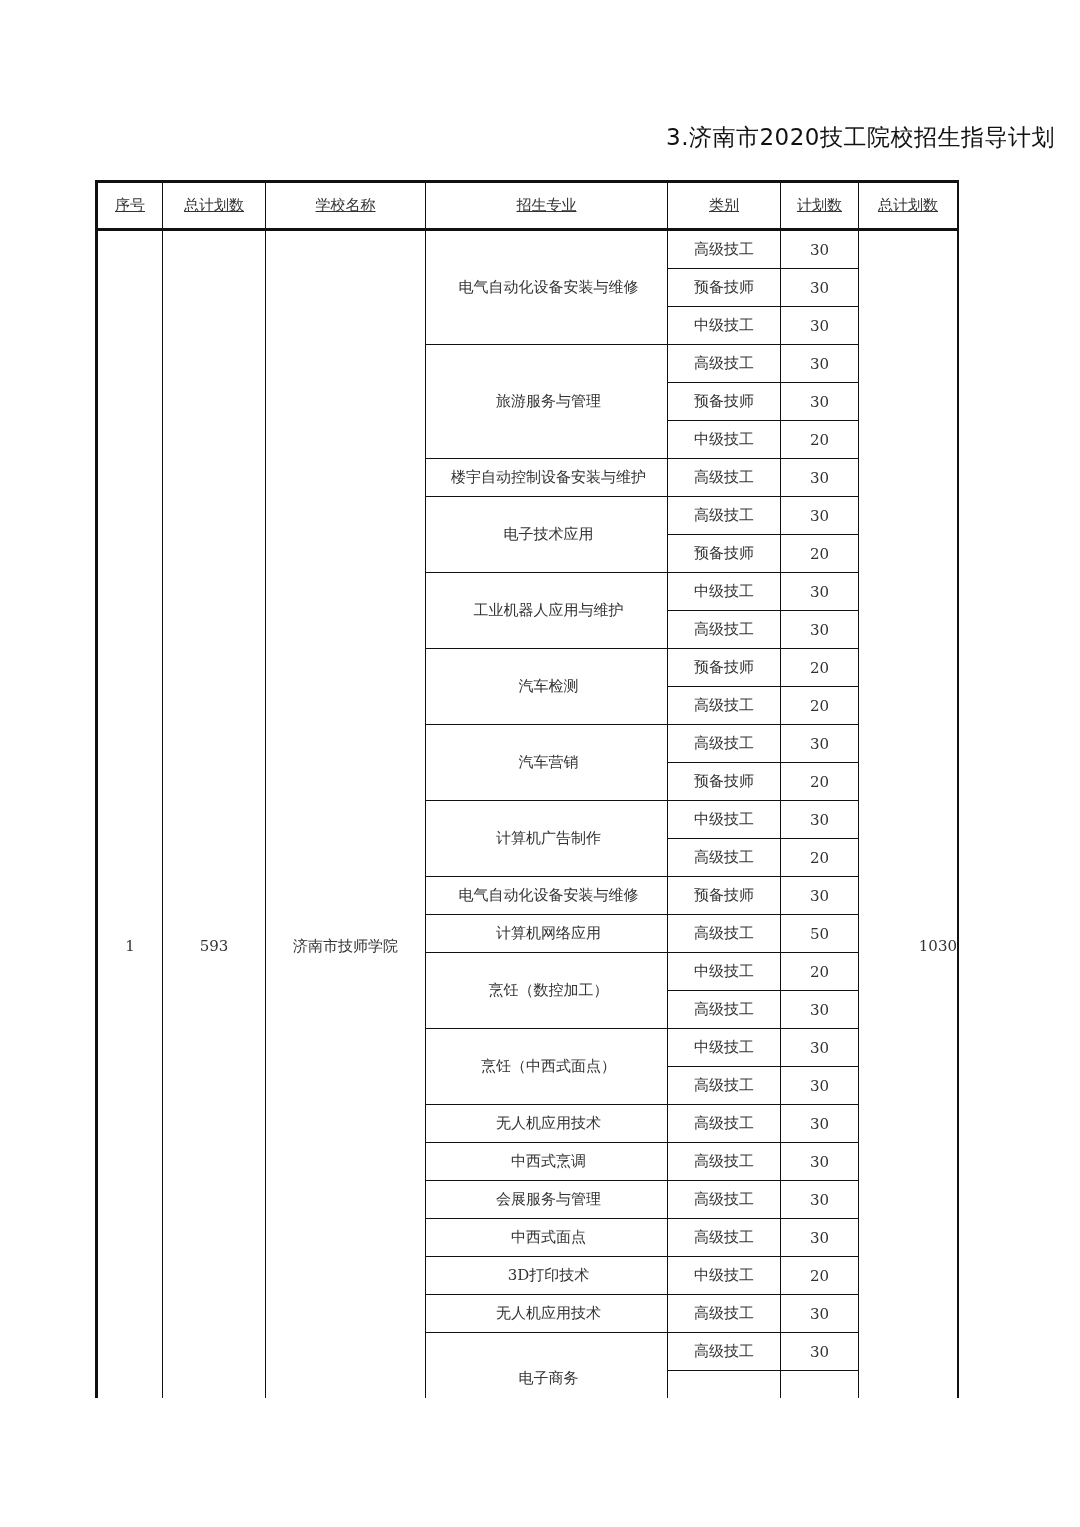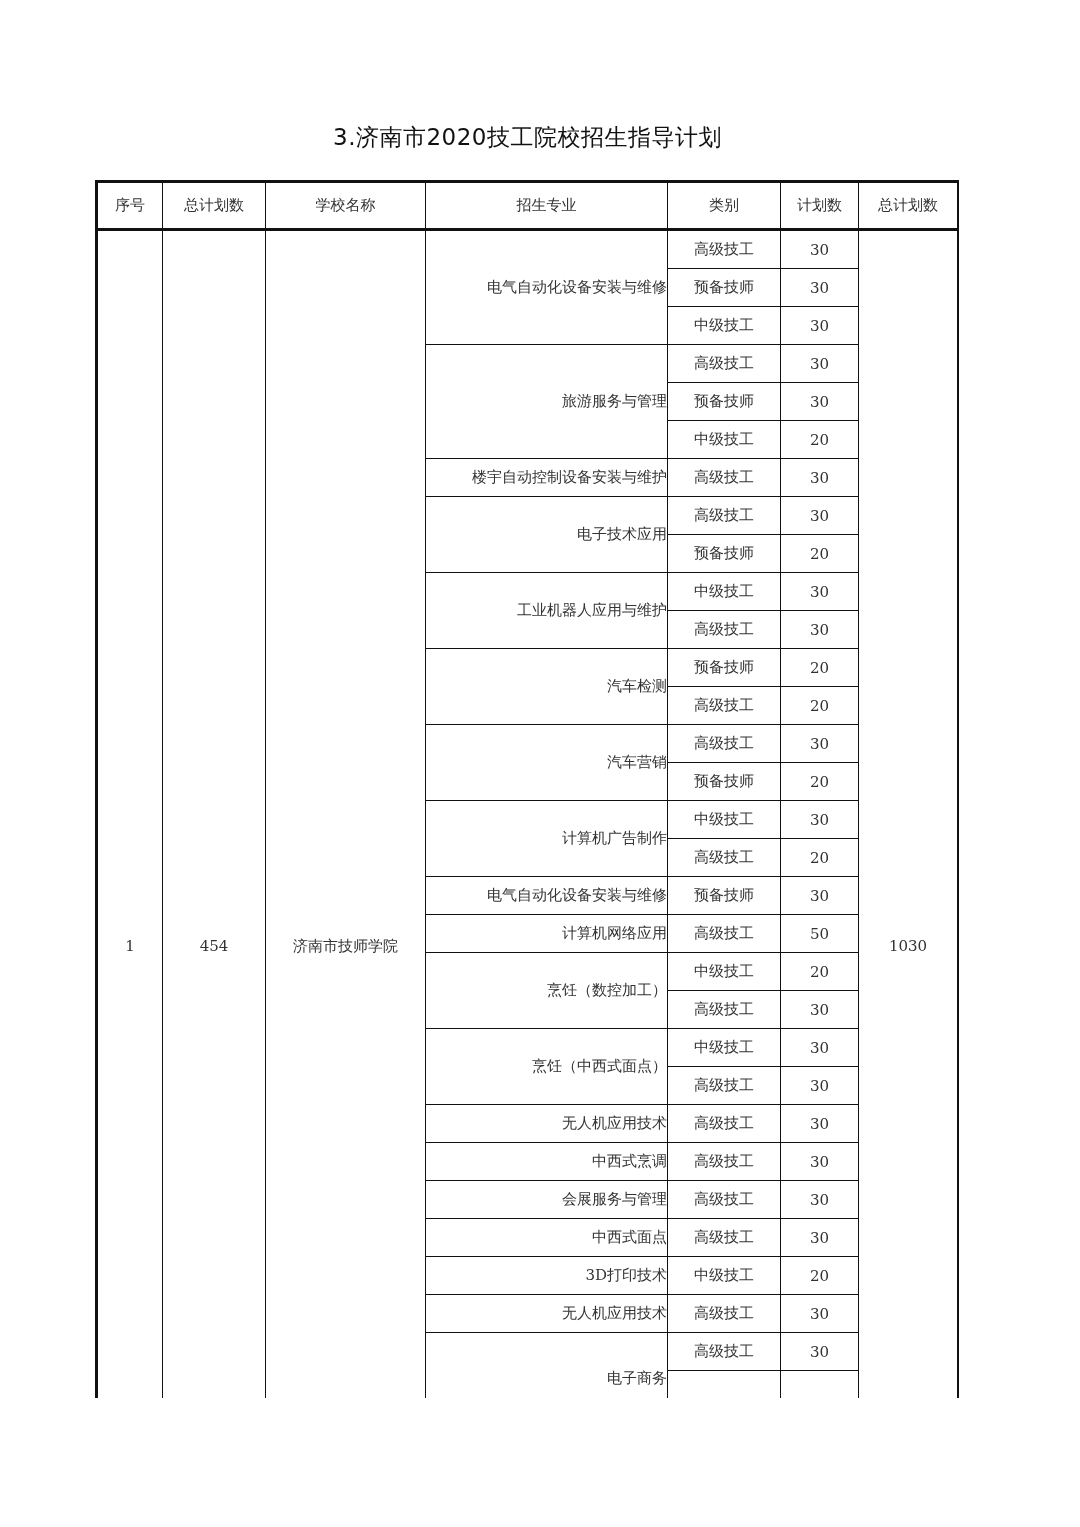--- a/index.html
+++ b/index.html
@@ -1,24 +1,24 @@
 <!DOCTYPE html>
 <html><head>
 <meta charset="utf-8">
 <style>
   html,body{margin:0;padding:0;background:#fff;}
   body{width:1080px;height:1527px;position:relative;overflow:hidden;font-family:"DejaVu Serif","Liberation Serif",serif;color:#222;}
-  .title{position:absolute;left:0;top:122px;width:1055px;text-align:center;font-family:"DejaVu Sans","Liberation Sans",sans-serif;font-size:23px;letter-spacing:0.5px;color:#111;}
+  .title{position:absolute;left:0;top:122px;width:1055px;text-align:right;font-family:"DejaVu Sans","Liberation Sans",sans-serif;font-size:23px;letter-spacing:0.5px;color:#111;}
   .clip{position:absolute;left:95px;top:180px;width:864px;height:1218px;overflow:hidden;}
   table{border-collapse:collapse;table-layout:fixed;width:862px;}
   td,th{border:1.6px solid #111;padding:0;font-weight:normal;font-size:15px;height:37px;text-align:center;vertical-align:middle;color:#333;}
   th{height:45px;}
-  td.major{text-align:right;padding-left:4px;}
+  td.major{text-align:center;padding-left:4px;}
   table{border:3px solid #111;border-bottom:none;}
-  .thick-bottom th{border-bottom:3px solid #111;}
+  .thick-bottom th{border-bottom:3px solid #111;text-decoration:underline;}
 </style>
 </head>
 <body>
 
 <div class="title">3.济南市2020技工院校招生指导计划</div>
 
 <div class="clip">
   <table>
     <colgroup>
       <col style="width:66px">
@@ -36,26 +36,26 @@
         <th>学校名称</th>
         <th>招生专业</th>
         <th>类别</th>
         <th>计划数</th>
         <th>总计划数</th>
       </tr>
     </thead>
     <tbody id="tbody">
         <tr>
           <td rowspan="31" style="vertical-align: top; padding-top: 706px;">1</td>
-          <td rowspan="31" style="vertical-align: top; padding-top: 706px;">454</td>
+          <td rowspan="31" style="vertical-align: top; padding-top: 706px;">593</td>
           <td rowspan="31" style="vertical-align: top; padding-top: 706px;">济南市技师学院</td>
           <td class="major" rowspan="3">电气自动化设备安装与维修</td>
           <td>高级技工</td>
           <td>30</td>
-          <td rowspan="31" style="vertical-align: top; padding-top: 706px;">1030</td>
+          <td rowspan="31" style="vertical-align: top; padding-top: 706px; text-align: right;">1030</td>
         </tr>
         <tr>
           <td>预备技师</td>
           <td>30</td>
         </tr>
         <tr>
           <td>中级技工</td>
           <td>30</td>
         </tr>
         <tr>

